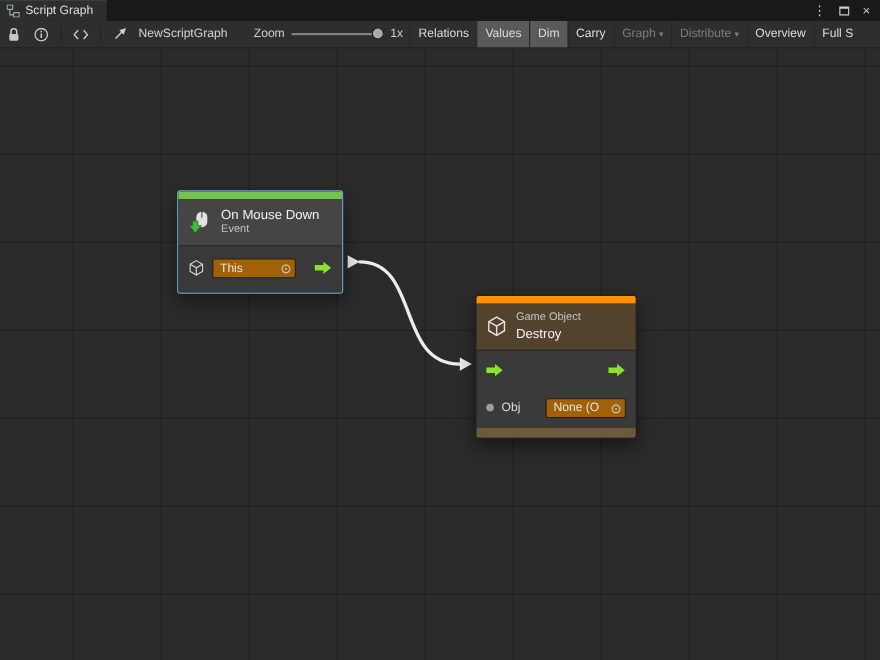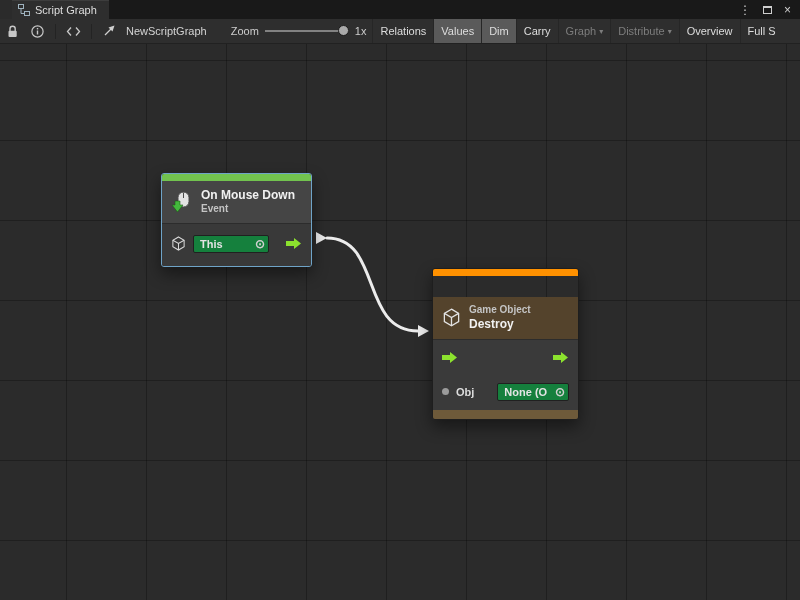--- a/index.html
+++ b/index.html
@@ -1,21 +1,21 @@
 <!DOCTYPE html>
 <html><head>
 <meta charset="utf-8">
 <style>
   * { box-sizing: border-box; margin: 0; padding: 0; }
   html, body { width: 800px; height: 600px; overflow: hidden; }
   body { font-family: "Liberation Sans", sans-serif; background: #2b2b2b; user-select: none; }
   .stage { position: relative; width: 800px; height: 600px; overflow: hidden; }
 
   
-  .titlebar { position: absolute; top: 0; left: 12px; right: 0; height: 19px; background: #191919; display: flex; align-items: stretch; z-index: 10; }
+  .titlebar { position: absolute; top: 0; left: 0; right: 0; height: 19px; background: #191919; display: flex; align-items: stretch; z-index: 10; }
   .tab { display: flex; align-items: center; gap: 5px; padding: 0 12px 0 6px; background: #2e2e2e; border-top: 1px solid #3d3d3d; }
   .tab-label { font-size: 11px; color: #dedede; white-space: nowrap; }
   .win-controls { margin-left: auto; display: flex; align-items: center; gap: 12px; padding-right: 9px; }
   .win-glyph { color: #cfcfcf; font-size: 12px; line-height: 1; }
   .maxbox { width: 9px; height: 8px; border: 1px solid #cfcfcf; border-top-width: 2px; }
 
   
   .toolbar { position: absolute; top: 19px; left: 0; right: 0; height: 25px; background: #2e2e2e; border-bottom: 1px solid #212121; display: flex; align-items: center; overflow: hidden; z-index: 10; }
   .tb-icon-btn { width: 25px; height: 25px; display: flex; align-items: center; justify-content: center; }
   .tb-sep { width: 1px; height: 15px; background: #232323; margin: 0 5px; }
@@ -35,40 +35,40 @@
   .canvas { position: absolute; top: 44px; left: 0; width: 800px; height: 556px;
     background-color: #2b2b2b;
     background-image:
       linear-gradient(to right, rgba(0,0,0,0.28) 1px, transparent 1px),
       linear-gradient(to bottom, rgba(0,0,0,0.28) 1px, transparent 1px);
     background-size: 80px 80px;
     background-position: 66px 16px;
     z-index: 1; }
 
   
-  .node { position: absolute; z-index: 4; box-shadow: 0 7px 16px rgba(0,0,0,0.45); border-radius: 3px; font-weight: bold; }
+  .node { position: absolute; z-index: 4; box-shadow: 0 7px 16px rgba(0,0,0,0.45); border-radius: 3px; }
   .node-inner { border: 1px solid #1e1e1e; border-radius: 3px; overflow: hidden; }
   .node.selected .node-inner { border-color: #6fa4c8; }
   .accent { height: 7px; }
   .hdr { display: flex; align-items: center; gap: 8px; padding: 7px 9px; }
   .hdr-texts { display: flex; flex-direction: column; line-height: 1.25; }
   .hdr-title { font-size: 12px; color: #f1f1f1; white-space: nowrap; }
   .hdr-sub { font-size: 10px; color: #c4c4c4; white-space: nowrap; }
   .port-row { position: relative; display: flex; align-items: center; gap: 7px; height: 22px; }
-  .obj-field { display: flex; align-items: center; background: #15803d; border: 1px solid #202020; border-radius: 2px; height: 18px; padding: 0 3px 0 6px; font-size: 11px; color: #e4e4e4; overflow: hidden; }
+  .obj-field { display: flex; align-items: center; background: #a16207; border: 1px solid #202020; border-radius: 2px; height: 18px; padding: 0 3px 0 6px; font-size: 11px; color: #e4e4e4; overflow: hidden; }
   .target-glyph { margin-left: auto; color: #d0d0d0; font-size: 12px; line-height: 1; padding-left: 3px; }
   .flow-arrow { display: flex; align-items: center; }
 
   .node-event { left: 161px; top: 173px; width: 151px; }
   .node-event .hdr { background: #454545; }
   .node-event .body { background: #393939; padding: 9px 9px 11px 9px; border-top: 1px solid #2c2c2c; }
   .node-event .obj-field { width: 76px; }
 
   .node-destroy { left: 432px; top: 268px; width: 147px; }
-  .node-destroy .hdr { background: #54432c; margin-top: 21px; }
+  .node-destroy .hdr { background: #54432c; }
   .node-destroy .body { background: #3a3a3a; padding: 7px 9px; border-top: 1px solid #2c2c2c; display: flex; flex-direction: column; gap: 12px; }
   .node-destroy .obj-field { flex: 1; margin-left: 16px; }
   .bottom-strip { height: 9px; background: #6e5a3a; }
   .dot { width: 7px; height: 7px; border-radius: 50%; background: #9b9b9b; flex: none; }
   .port-label { font-size: 11px; color: #dedede; }
 
   
   .wire-svg { position: absolute; top: 0; left: 0; width: 800px; height: 600px; z-index: 3; pointer-events: none; }
 </style>
 </head>

